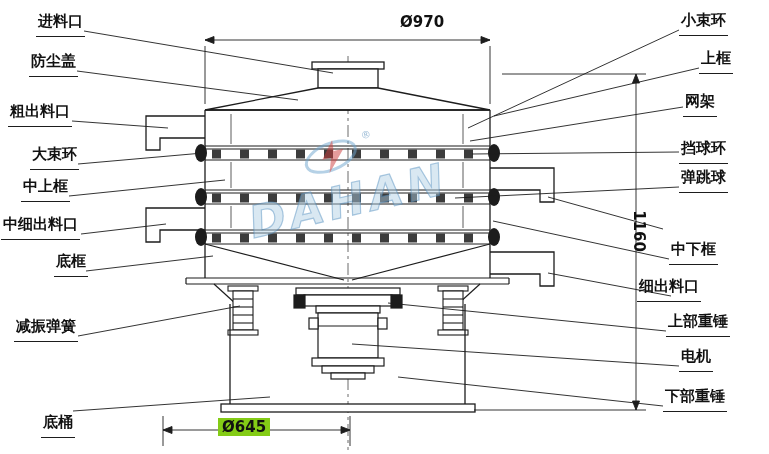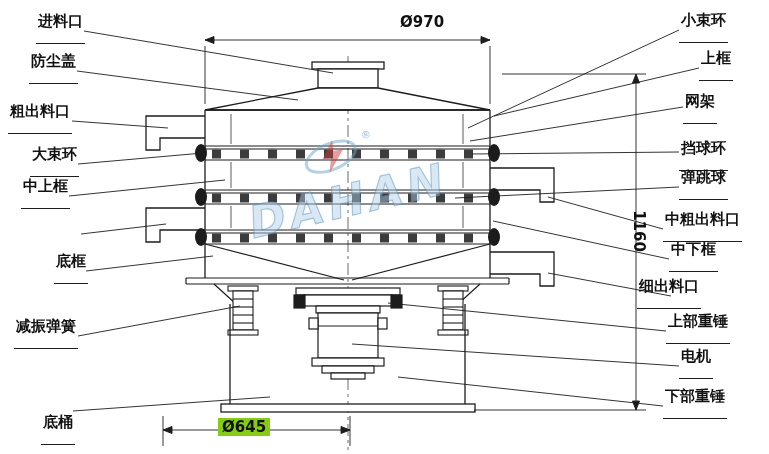--- a/index.html
+++ b/index.html
@@ -4,21 +4,21 @@
 <style>
   html,body{margin:0;padding:0;background:#fff;}
   .canvas{
     position:relative;width:769px;height:454px;background:#ffffff;
     font-family:"DejaVu Sans","Liberation Sans",sans-serif;overflow:hidden;
   }
   .canvas svg.drawing{position:absolute;left:0;top:0;}
   .lbl{
     position:absolute;font-size:15px;font-weight:600;color:#111;
     line-height:1.15;white-space:nowrap;border-bottom:1.3px solid #1d1d1d;
-    padding:0 2px 13px 2px;background:transparent;
+    padding:0 2px 6px 2px;background:transparent;
   }
   .dim{
     position:absolute;font-size:15px;font-weight:600;color:#111;white-space:nowrap;
   }
   .dim-top{left:400px;top:13px;width:60px;text-align:left;}
   .dim-bottom{left:218px;top:418px;background:#84cc16;padding:0 4px;}
   .dim-height{left:618px;top:222px;transform:rotate(90deg);transform-origin:center;}
   .watermark{
     position:absolute;left:242px;top:130px;width:250px;
     transform:rotate(-13deg);opacity:.85;pointer-events:none;
@@ -216,29 +216,29 @@
 
   <div class="dim dim-top">Ø970</div>
   <div class="dim dim-height">1160</div>
   <div class="dim dim-bottom">Ø645</div>
 
   <div class="lbl" style="left:36px;top:13px">进料口</div>
   <div class="lbl" style="left:29px;top:53px">防尘盖</div>
   <div class="lbl" style="left:8px;top:103px">粗出料口</div>
   <div class="lbl" style="left:30px;top:146px">大束环</div>
   <div class="lbl" style="left:21px;top:178px">中上框</div>
+  <div class="lbl" style="left:1px;top:216px">中细出料口</div>
   <div class="lbl" style="left:54px;top:253px">底框</div>
   <div class="lbl" style="left:14px;top:318px">减振弹簧</div>
   <div class="lbl" style="left:41px;top:414px">底桶</div>
 
   <div class="lbl" style="left:679px;top:12px">小束环</div>
   <div class="lbl" style="left:699px;top:50px">上框</div>
   <div class="lbl" style="left:683px;top:93px">网架</div>
   <div class="lbl" style="left:679px;top:140px">挡球环</div>
   <div class="lbl" style="left:679px;top:169px">弹跳球</div>
-  <div class="lbl" style="left:663px;top:211px">中粗出料口</div>
   <div class="lbl" style="left:669px;top:241px">中下框</div>
   <div class="lbl" style="left:637px;top:278px">细出料口</div>
   <div class="lbl" style="left:666px;top:313px">上部重锤</div>
   <div class="lbl" style="left:679px;top:348px">电机</div>
   <div class="lbl" style="left:663px;top:388px">下部重锤</div>
 
 </div>
 
 </body></html>

